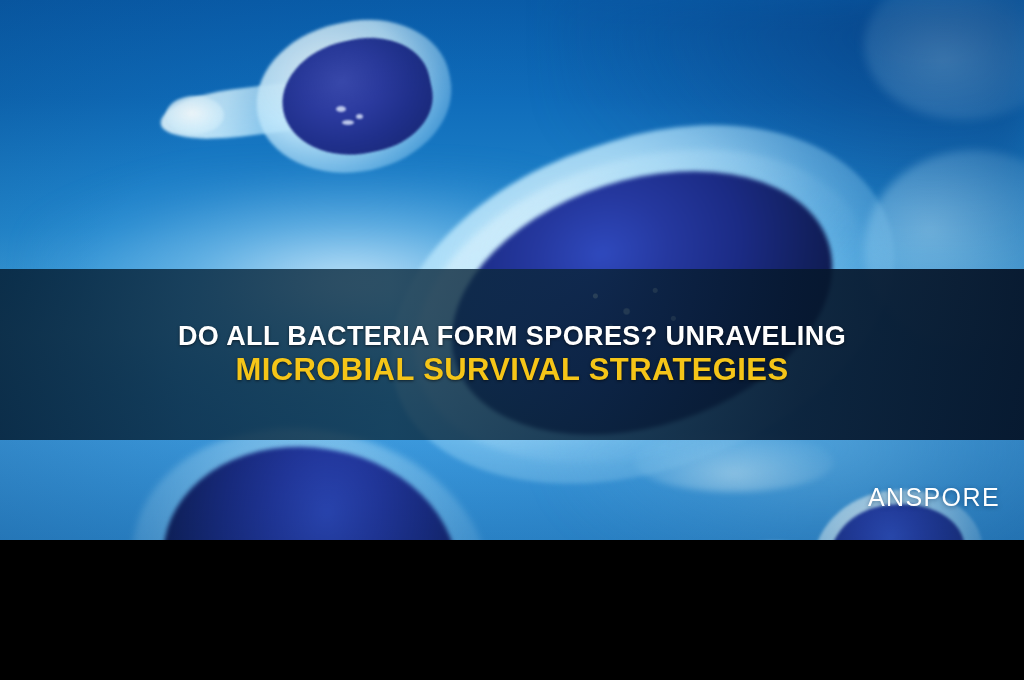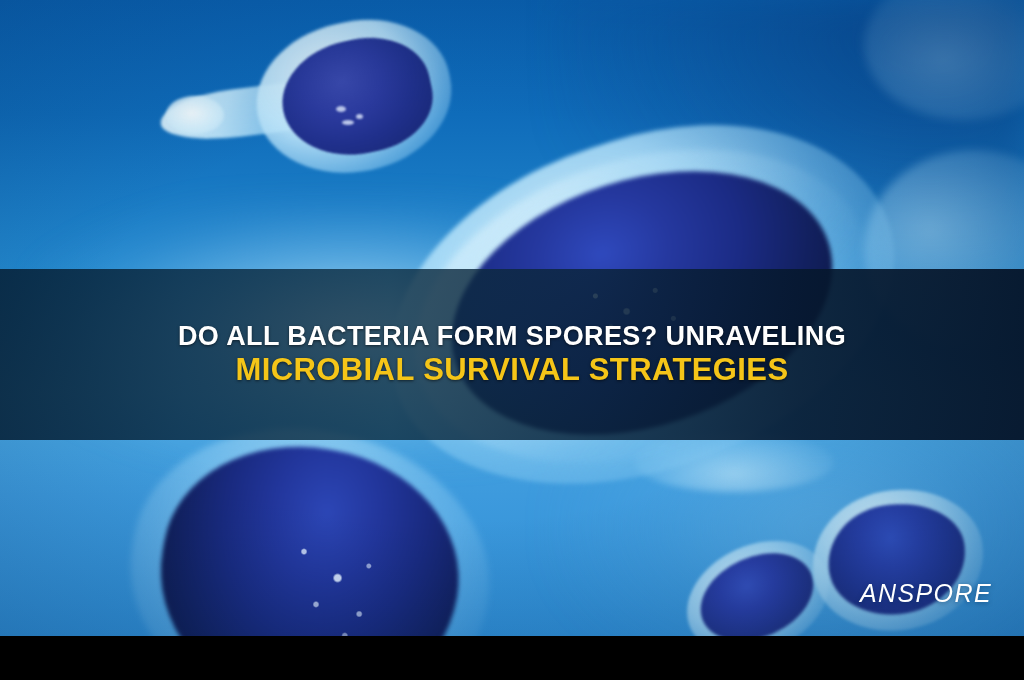--- a/index.html
+++ b/index.html
@@ -3,21 +3,21 @@
 <meta charset="utf-8">
 <style>
   html, body {
     margin: 0;
     padding: 0;
     background: #000;
   }
   #stage {
     position: relative;
     width: 1024px;
-    height: 636px;
+    height: 540px;
     overflow: hidden;
     font-family: "Liberation Sans", sans-serif;
     background: #0a65b5;
   }
 
   
   .bg-base {
     position: absolute;
     inset: 0;
     background:
@@ -441,28 +441,27 @@
     line-height: 1.1;
     text-align: center;
     margin-top: 1px;
     text-shadow: 0 1px 3px rgba(0,0,0,0.55);
     white-space: nowrap;
   }
 
   
   #brand-watermark {
     position: absolute;
-    right: 32px;
+    right: 24px;
     bottom: 28px;
     color: #ffffff;
     font-size: 25px;
     font-weight: normal;
     letter-spacing: 1.4px;
     text-shadow: 0 1px 4px rgba(0,40,80,0.5);
-    font-style: italic;
   }
 </style>
 </head>
 <body>
 
 <div id="stage">
 
   <div class="bg-base"></div>
   <div class="bg-dark-topright"></div>
   <div class="bg-glow-right"></div>

